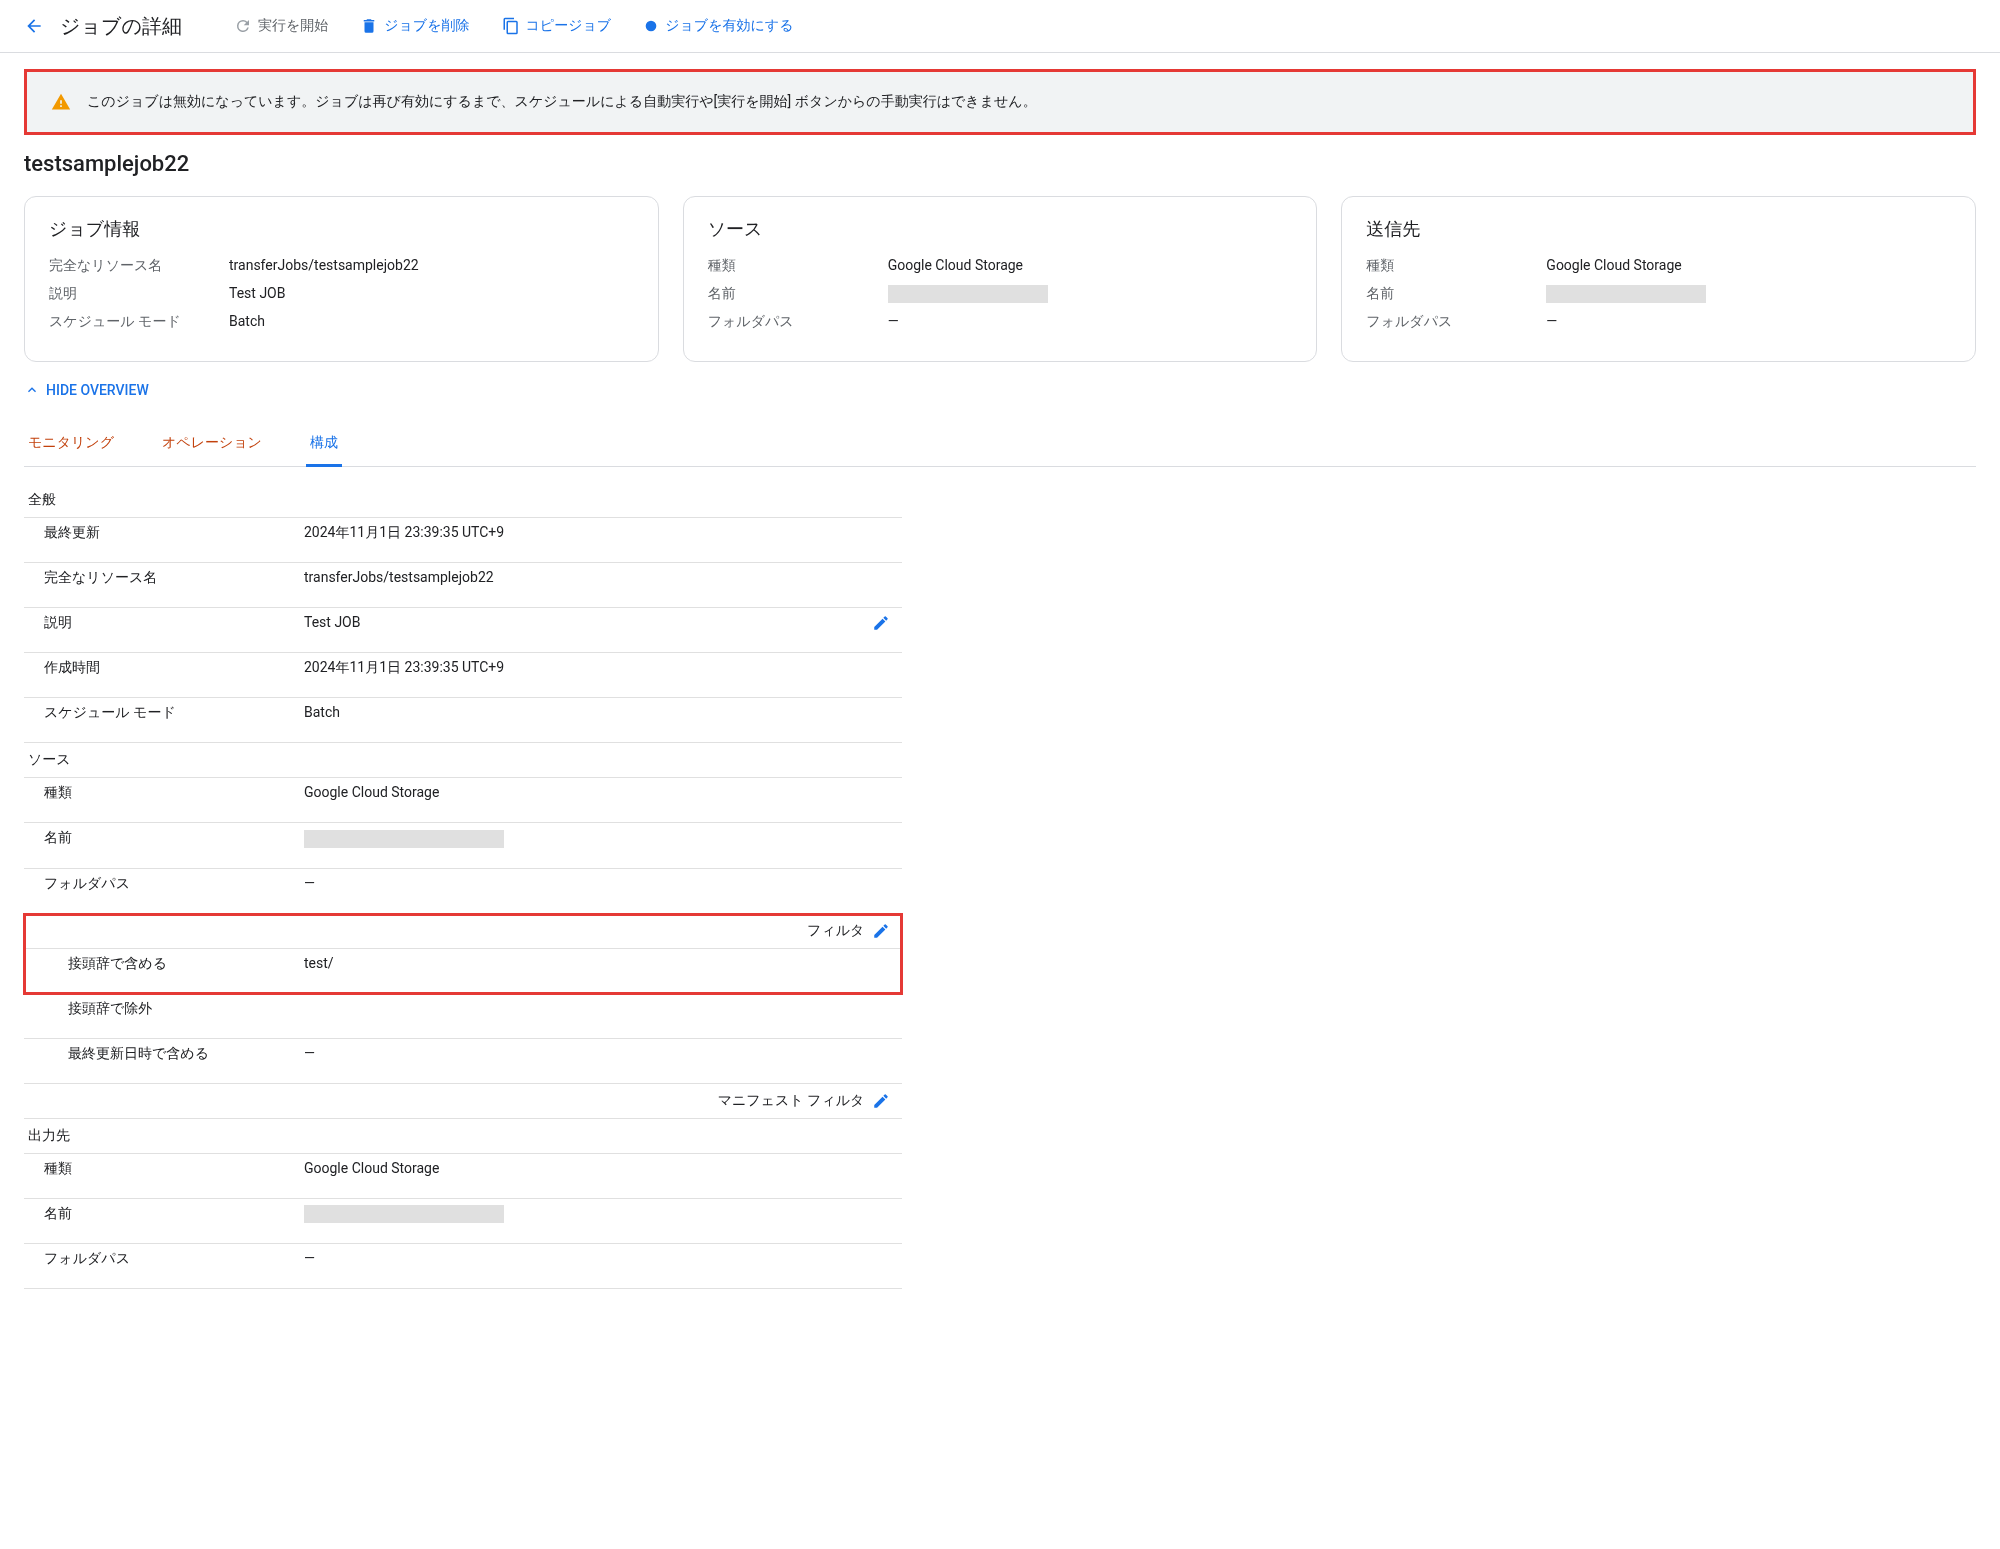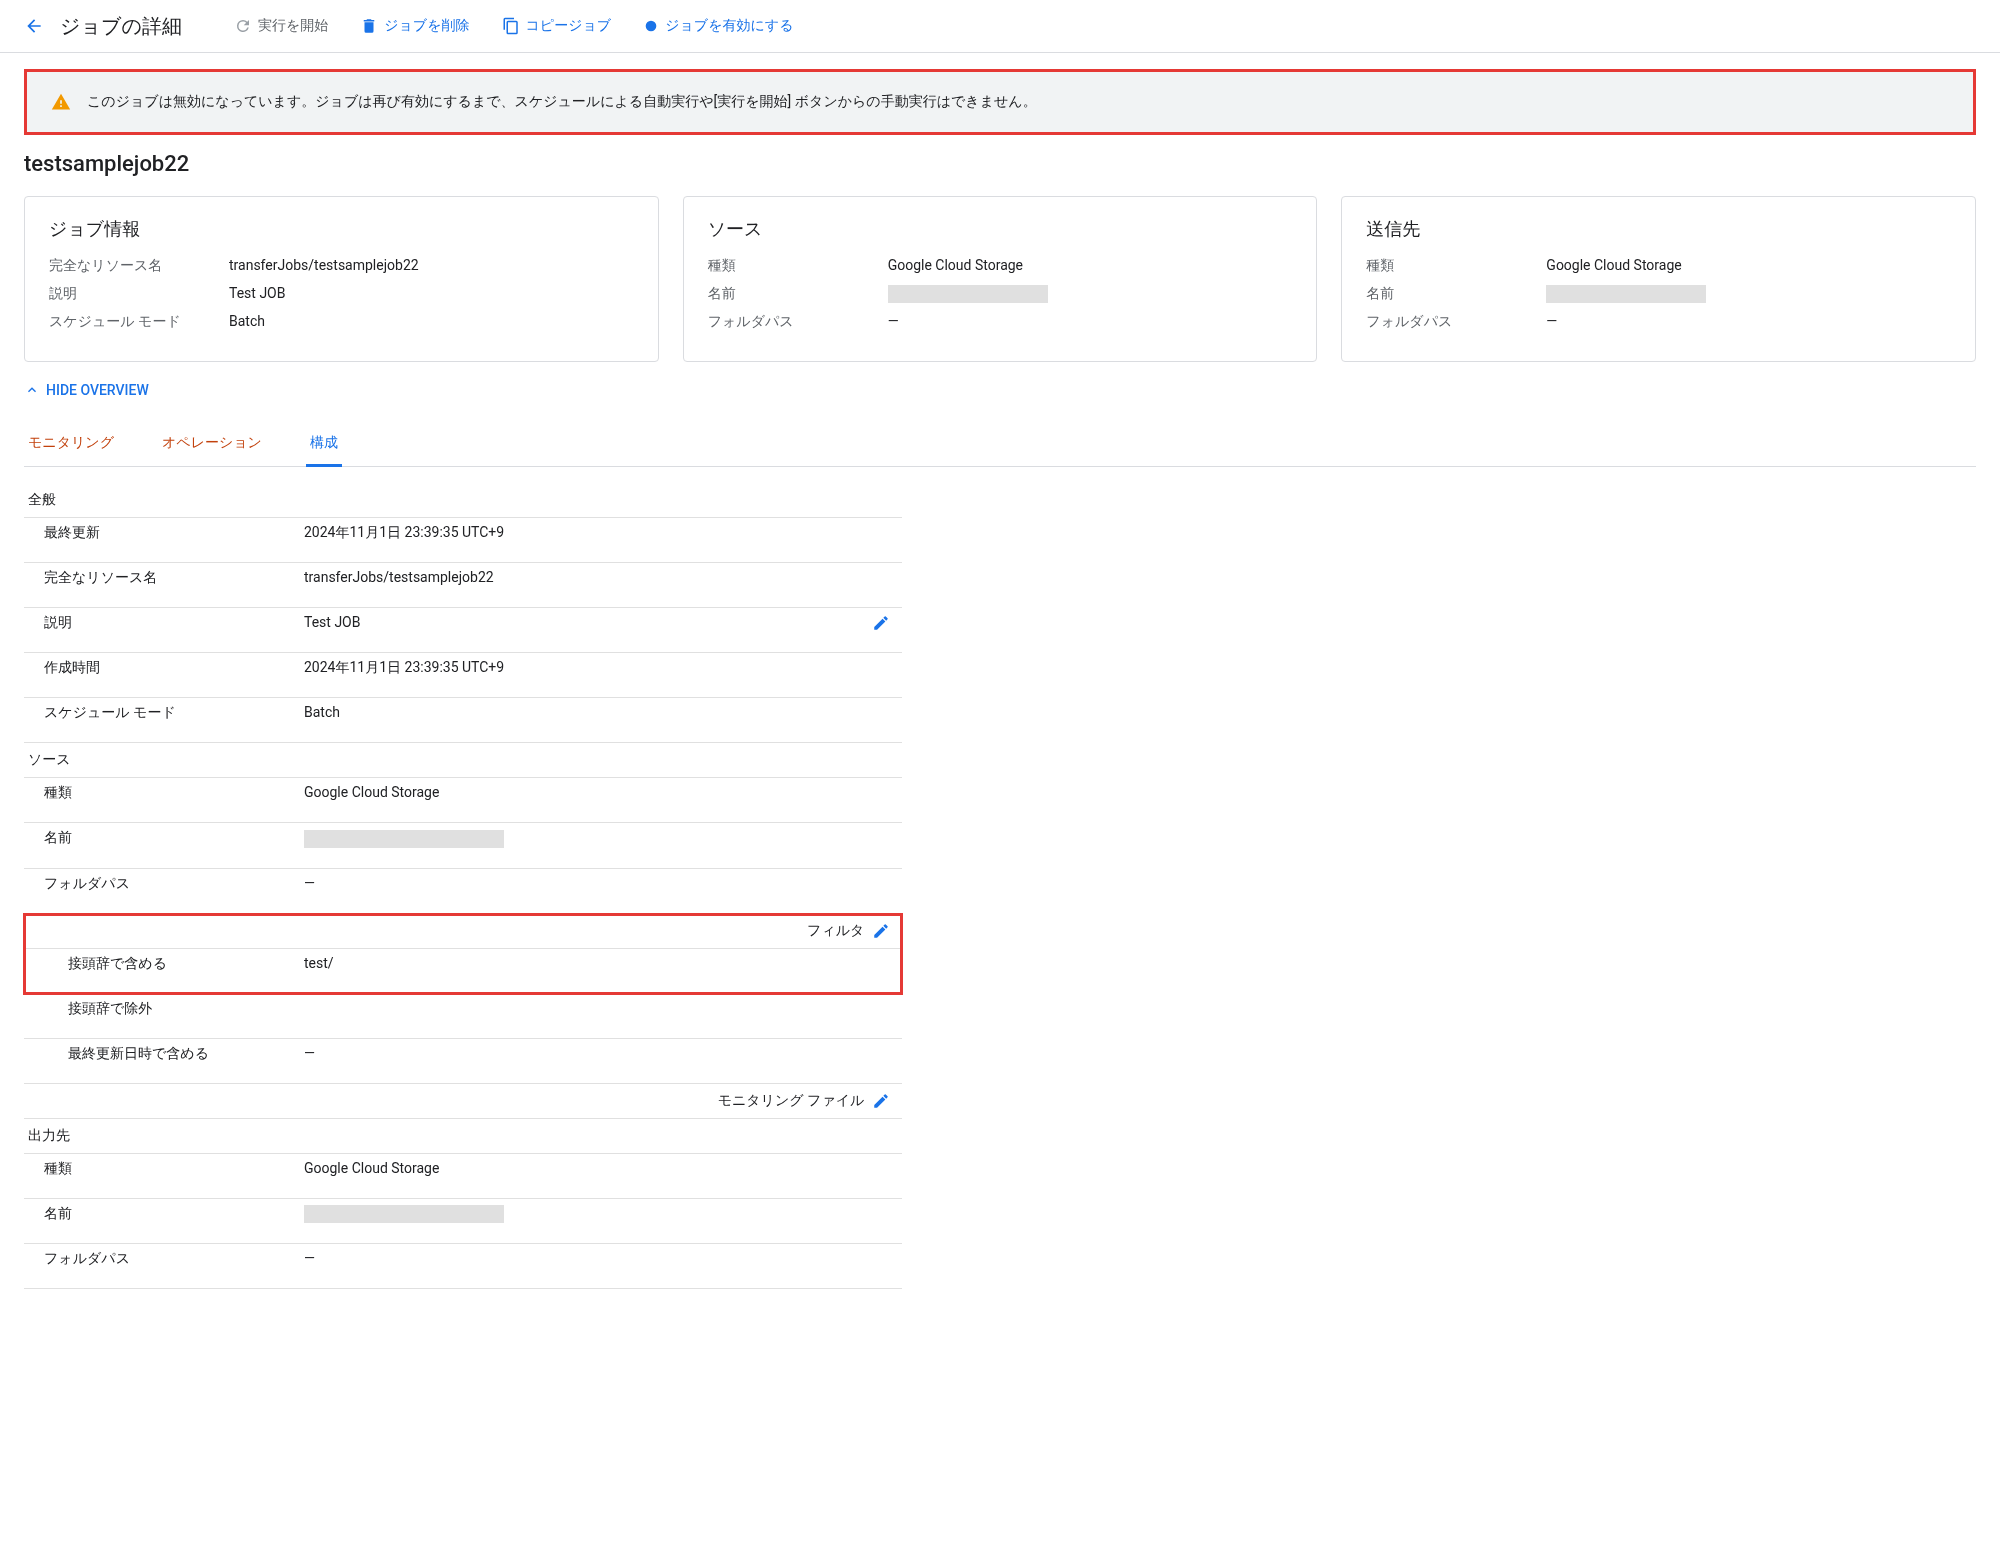--- a/index.html
+++ b/index.html
@@ -68,21 +68,21 @@
       margin: 16px 0 20px;
     }
     .cards {
       display: flex;
       gap: 24px;
       margin-bottom: 20px;
     }
     .card {
       flex: 1;
       border: 1px solid #dadce0;
-      border-radius: 4px;
+      border-radius: 12px;
       padding: 20px 24px;
       min-height: 160px;
     }
     .card-title {
       font-size: 18px;
       font-weight: 500;
       margin-bottom: 16px;
     }
     .card-row {
       display: flex;
@@ -389,21 +389,21 @@
         </div>
       </div>
     <div class="section-row indent">
         <div class="left">
           <span class="rlabel">最終更新日時で含める</span>
           <span class="rvalue">—</span>
         </div>
       </div>
 
     <div class="section-header filter-hdr" style="padding-left:20px">
-        <span>モニタリング ファイル</span>
+        <span>マニフェスト フィルタ</span>
         <span class="edit-icon">
           <svg width="18" height="18" viewBox="0 0 24 24" fill="#1a73e8">
             <path d="M3 17.25V21h3.75L17.81 9.94l-3.75-3.75L3 17.25zM20.71 7.04a1 1 0 0 0 0-1.41l-2.34-2.34a1 1 0 0 0-1.41 0l-1.83 1.83 3.75 3.75 1.83-1.83z"></path>
           </svg>
         </span>
       </div>
 
     <div class="section-header">出力先</div>
     <div class="section-row">
         <div class="left">

